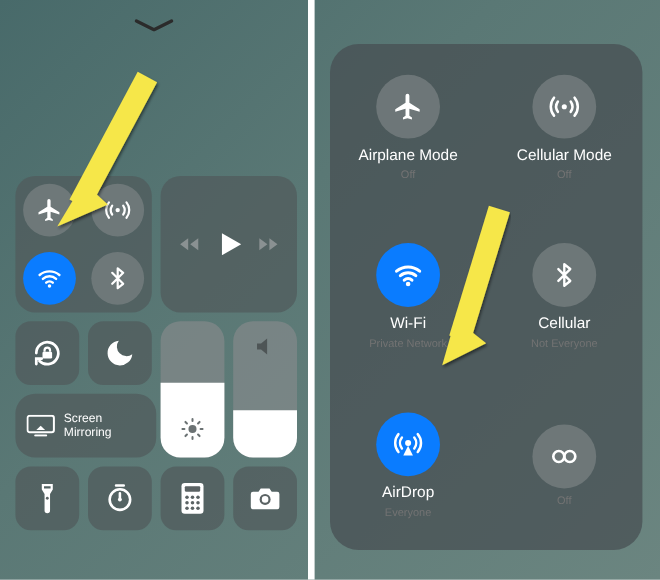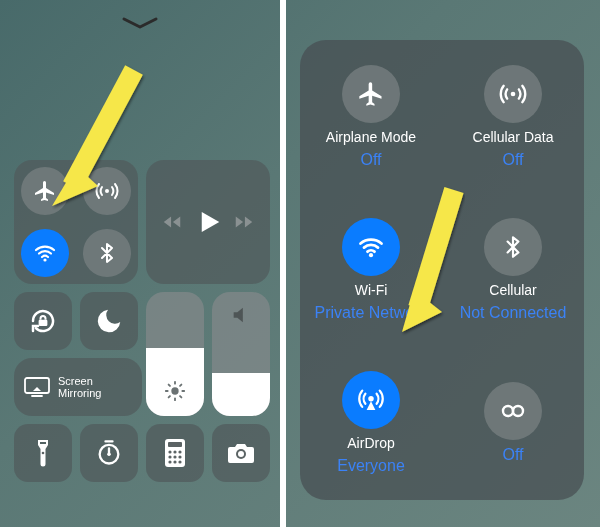--- a/index.html
+++ b/index.html
@@ -64,21 +64,21 @@
   
   .right { position:absolute; left:286px; top:0; width:314px; height:527px; }
   .panel {
     position:absolute; left:14px; top:40px; width:284px; height:460px;
     background: rgba(70,78,82,0.72); border-radius:26px;
     display:grid; grid-template-columns:1fr 1fr; grid-template-rows:repeat(3,1fr);
   }
   .cell { display:flex; flex-direction:column; align-items:center; justify-content:center; gap:6px; padding:6px 4px;}
   .cell .circle { width:58px; height:58px; }
   .cell-label { color:#fff; font-size:14px; font-weight:500; }
-  .cell-status { color:#3b82f6; font-size:16px; }
+  .cell-status { color:#737373; font-size:10px; }
 
   
   .arrow { position:absolute; pointer-events:none; }
   .arrow.a1 { left:52px; top:58px; }
   .arrow.a2 { left:384px; top:180px; }
 </style>
 </head>
 <body>
 
 <div class="frame">
@@ -250,21 +250,21 @@
       <div class="cell">
         <div class="circle">
           <svg width="28" height="28" viewBox="0 0 24 24">
               <g stroke="#fff" stroke-width="2" fill="none" stroke-linecap="round">
                 <circle cx="12" cy="12" r="2" fill="#fff" stroke="none"></circle>
                 <path d="M7 8a7 7 0 0 0 0 8M17 8a7 7 0 0 1 0 8"></path>
                 <path d="M4 5a11 11 0 0 0 0 14M20 5a11 11 0 0 1 0 14"></path>
               </g>
             </svg>
         </div>
-        <div class="cell-label">Cellular Data</div>
+        <div class="cell-label">Cellular Mode</div>
         <div class="cell-status">Off</div>
       </div>
 
       <div class="cell">
         <div class="circle active">
           <svg width="28" height="28" viewBox="0 0 24 24">
               <g fill="none" stroke="#fff" stroke-width="2.4" stroke-linecap="round">
                 <path d="M3 9a14 14 0 0 1 18 0"></path>
                 <path d="M6 12.5a9 9 0 0 1 12 0"></path>
                 <path d="M9 16a4.5 4.5 0 0 1 6 0"></path>
@@ -276,21 +276,21 @@
         <div class="cell-status">Private Network</div>
       </div>
 
       <div class="cell">
         <div class="circle">
           <svg width="26" height="26" viewBox="0 0 24 24">
               <path fill="none" stroke="#fff" stroke-width="2" stroke-linejoin="round" stroke-linecap="round" d="M7 7l10 10-5 4V3l5 4L7 17"></path>
             </svg>
         </div>
         <div class="cell-label">Cellular</div>
-        <div class="cell-status">Not Connected</div>
+        <div class="cell-status">Not Everyone</div>
       </div>
 
       <div class="cell">
         <div class="circle active">
           <svg width="30" height="30" viewBox="0 0 24 24">
               <g fill="none" stroke="#fff" stroke-width="1.8" stroke-linecap="round">
                 <circle cx="12" cy="11" r="2.2" fill="#fff" stroke="none"></circle>
                 <path d="M7.5 7a6.5 6.5 0 0 0 0 8M16.5 7a6.5 6.5 0 0 1 0 8"></path>
                 <path d="M5 4.5a10 10 0 0 0 0 13M19 4.5a10 10 0 0 1 0 13"></path>
               </g>

